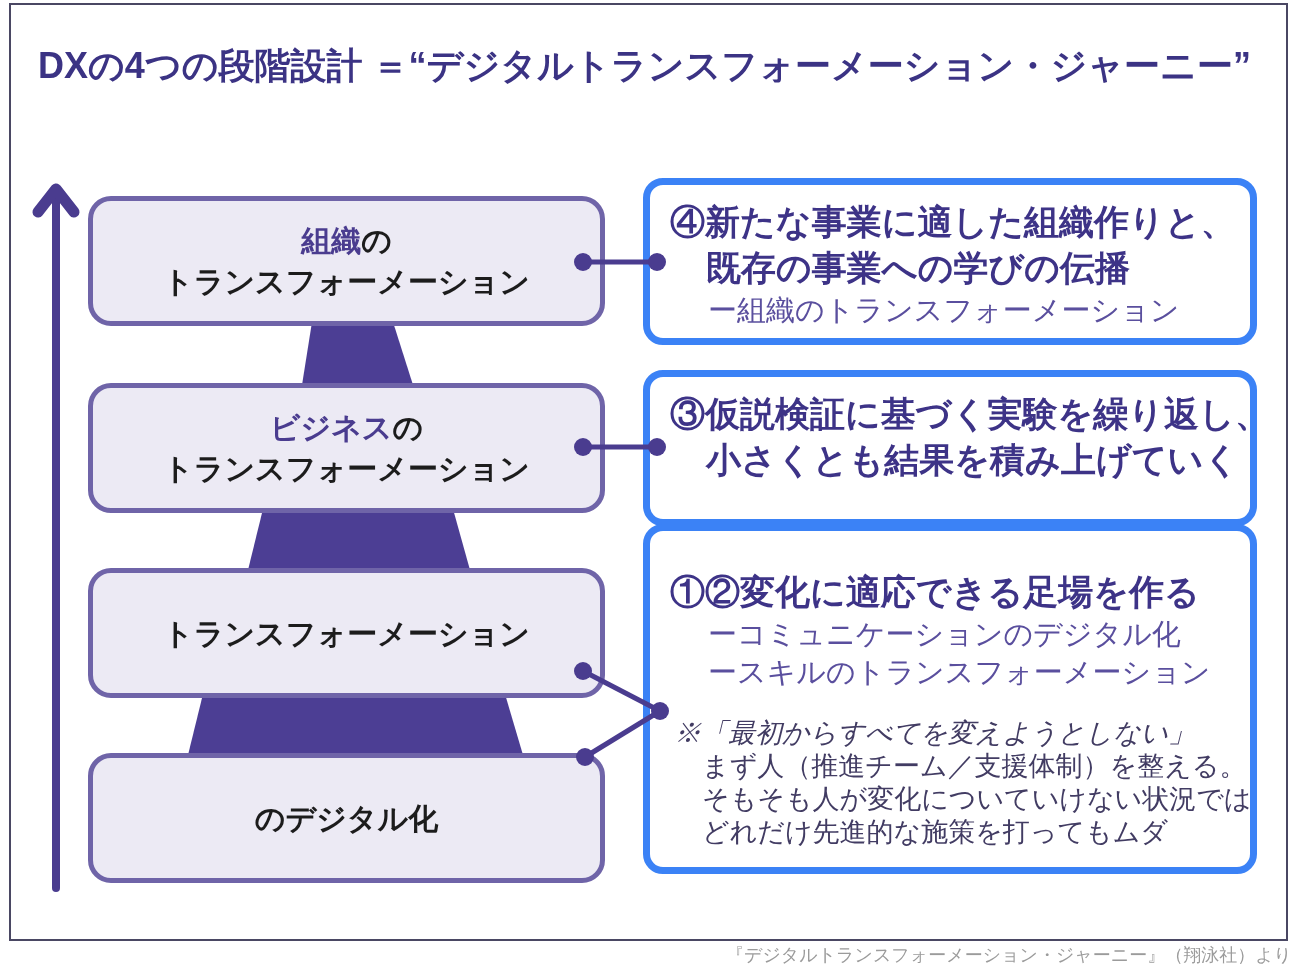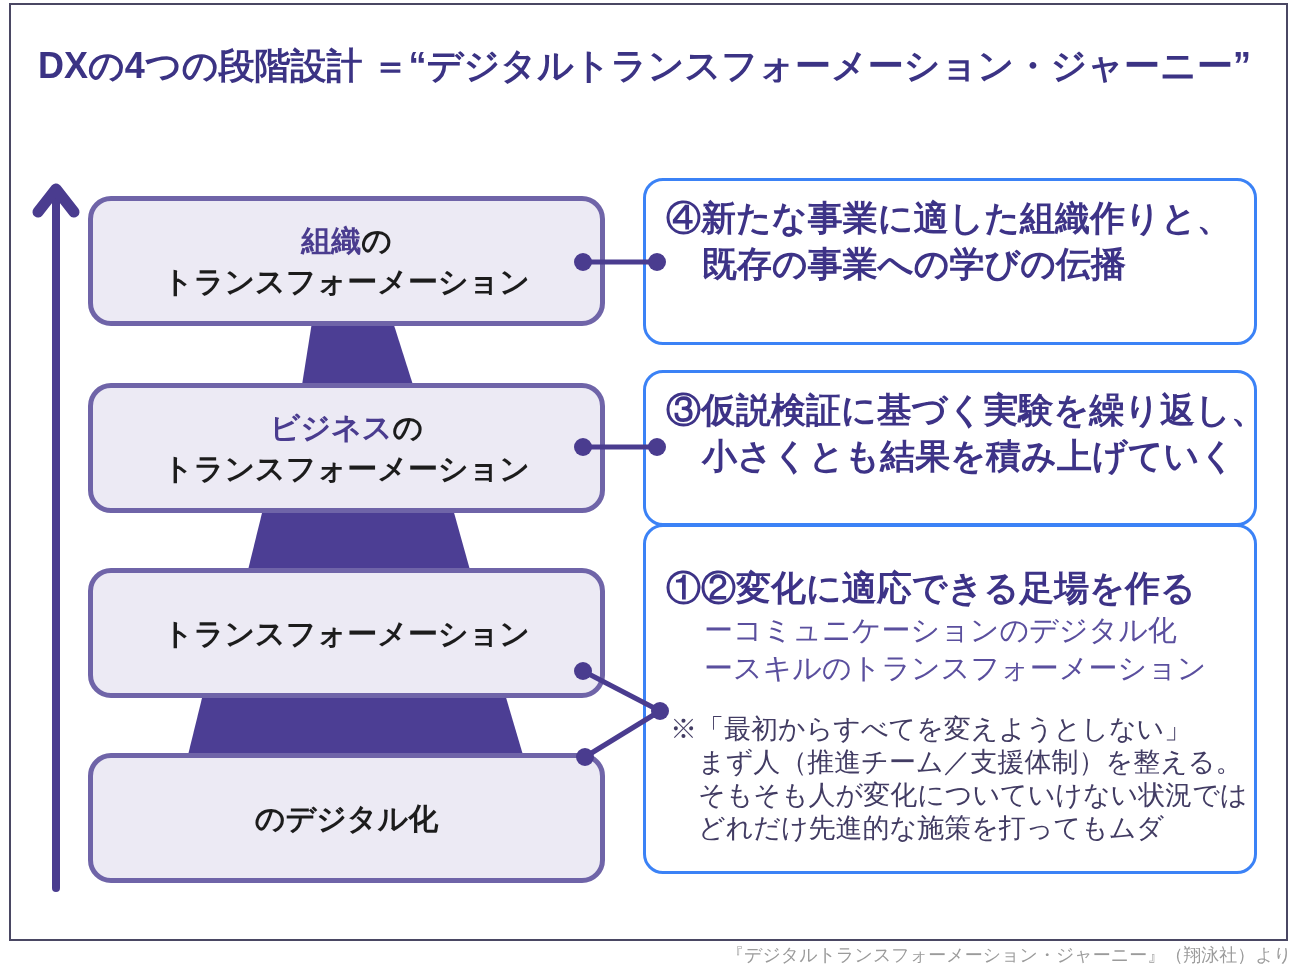--- a/index.html
+++ b/index.html
@@ -26,28 +26,28 @@
     box-sizing:border-box;
     display:flex; flex-direction:column; justify-content:center;
     text-align:center; font-weight:bold; color:#1c1c1c;
     font-size:30px; line-height:41px;
   }
   .lbox .hl { color:#4a3c8f; }
 
   
   .rbox {
     position:absolute; left:643px; width:614px;
-    background:#ffffff; border:3px solid #3b82f6; border-radius:20px;
+    background:#ffffff; border:7px solid #3b82f6; border-radius:20px;
     box-sizing:border-box; padding:14px 10px 0 20px;
   }
   .rb-head   { font-size:35px; line-height:46px; font-weight:bold; color:#3d3387; white-space:nowrap; }
   .rb-head2  { padding-left:36px; }
   .rb-sub    { font-size:29px; line-height:38px; font-weight:normal; color:#5a4f9e; padding-left:38px; white-space:nowrap; }
   .rb-note   { margin-top:26px; color:#423c63; font-size:27px; line-height:33px; }
-  .note-first{ padding-left:4px;  white-space:nowrap; }
+  .note-first{ padding-left:4px;  white-space:nowrap;font-style:italic; }
   .note-cont { padding-left:32px; white-space:nowrap; }
 
   .caption {
     position:absolute; left:0px; top:943px; width:1292px;
     text-align:right; font-size:18px; color:#9b9b9b; white-space:nowrap;
   }
 </style>
 </head>
 <body>
 
@@ -79,20 +79,21 @@
     <div>トランスフォーメーション</div>
   </div>
 
   <div class="lbox" style="top:753px">
     <div>のデジタル化</div>
   </div>
 
   <div class="rbox" style="top:178px; height:167px">
     <div class="rb-head">④新たな事業に適した組織作りと、</div>
     <div class="rb-head rb-head2">既存の事業への学びの伝播</div>
+    <div class="rb-sub">ー組織のトランスフォーメーション</div>
   </div>
 
   <div class="rbox" style="top:370px; height:156px">
     <div class="rb-head">③仮説検証に基づく実験を繰り返し、</div>
     <div class="rb-head rb-head2">小さくとも結果を積み上げていく</div>
   </div>
 
   <div class="rbox" style="top:524px; height:350px; padding-top:38px">
     <div class="rb-head">①②変化に適応できる足場を作る</div>
     <div class="rb-sub">ーコミュニケーションのデジタル化</div>

